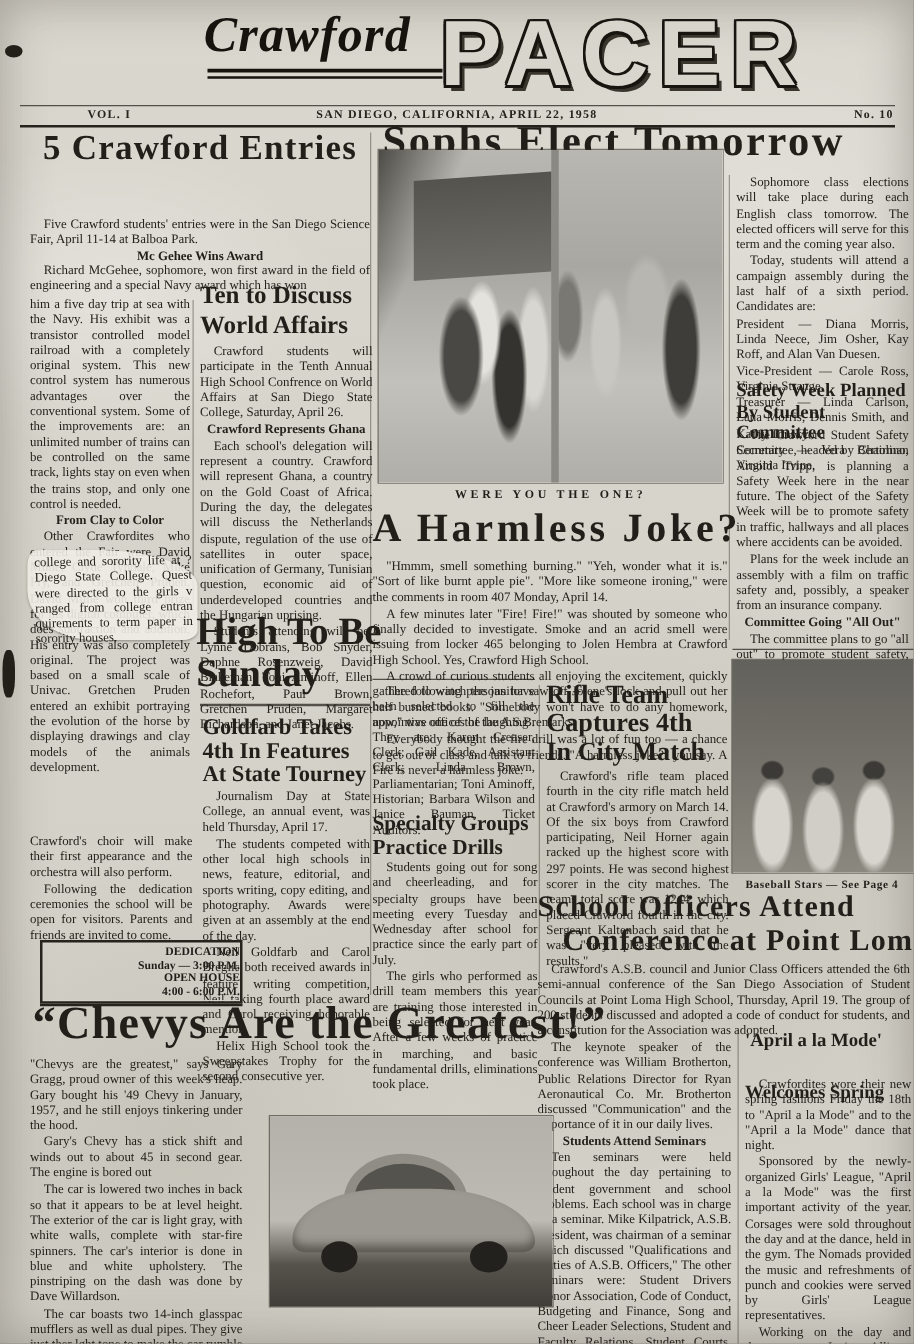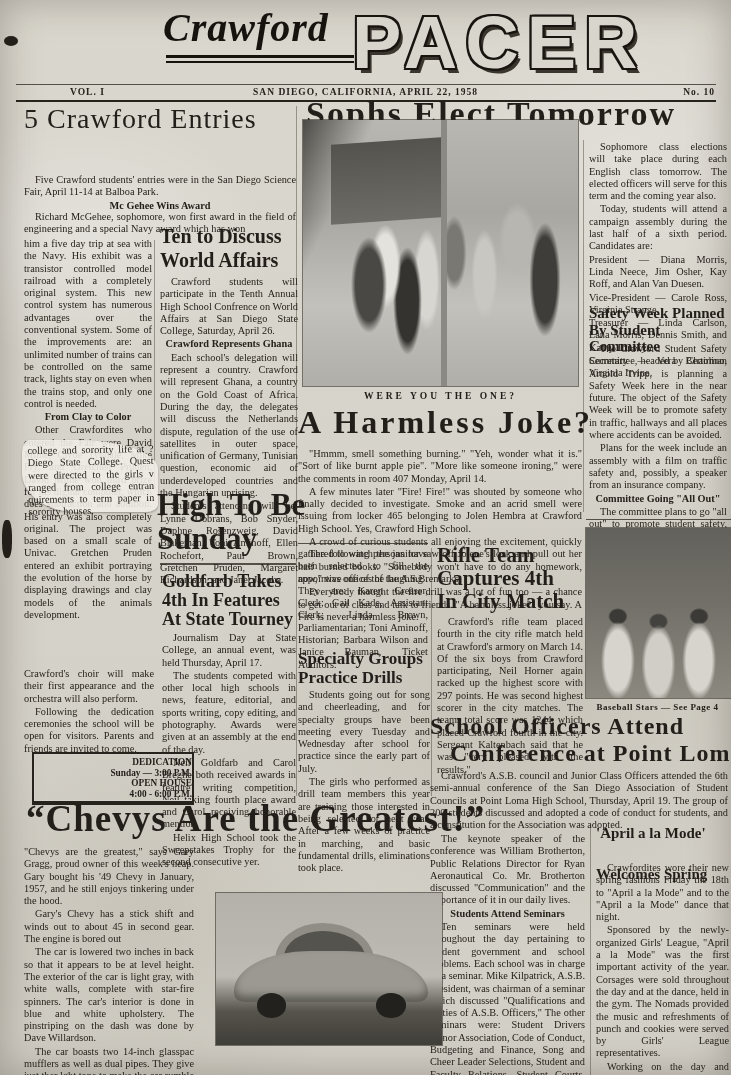--- a/index.html
+++ b/index.html
@@ -21,21 +21,21 @@
   .big-title{
     font-family:"Liberation Sans",sans-serif;font-weight:bold;font-size:74px;letter-spacing:8px;
     color:#d8d5cc;
     text-shadow:2px 2px 0 #181510,-2px -2px 0 #181510,2px -2px 0 #181510,-2px 2px 0 #181510,
       0 2px 0 #181510,2px 0 0 #181510,0 -2px 0 #181510,-2px 0 0 #181510,4px 5px 0 #3a362e;
   }
   .rule{background:#26221c;}
   .dateline{font-size:9.5px;font-weight:bold;letter-spacing:1px;color:#26221c;}
   
   .hl{font-weight:bold;color:#221e19;line-height:1.04;}
-  .hl-soft{font-weight:400;}
+  .hl-soft{font-weight:700;text-align:center;}
   .body-t{font-size:10.3px;line-height:12.3px;text-align:justify;color:#26221c;}
   .body-t p{margin:0 0 1px 0;text-indent:11px;}
   .subhead{font-weight:bold;text-align:center;font-size:10.3px;margin:1px 0;}
   .vline{width:1px;background:rgba(70,64,54,.45);}
   .hline{height:1px;background:rgba(40,36,30,.75);}
   .caption{font-weight:bold;letter-spacing:3px;font-size:9.5px;text-align:center;color:#211d18;}
   .caption2{font-weight:bold;font-size:9px;text-align:center;color:#211d18;letter-spacing:.5px;}
   
   .photo{box-shadow:0 0 0 1px rgba(50,46,38,.6);}
   .photo-fair{

